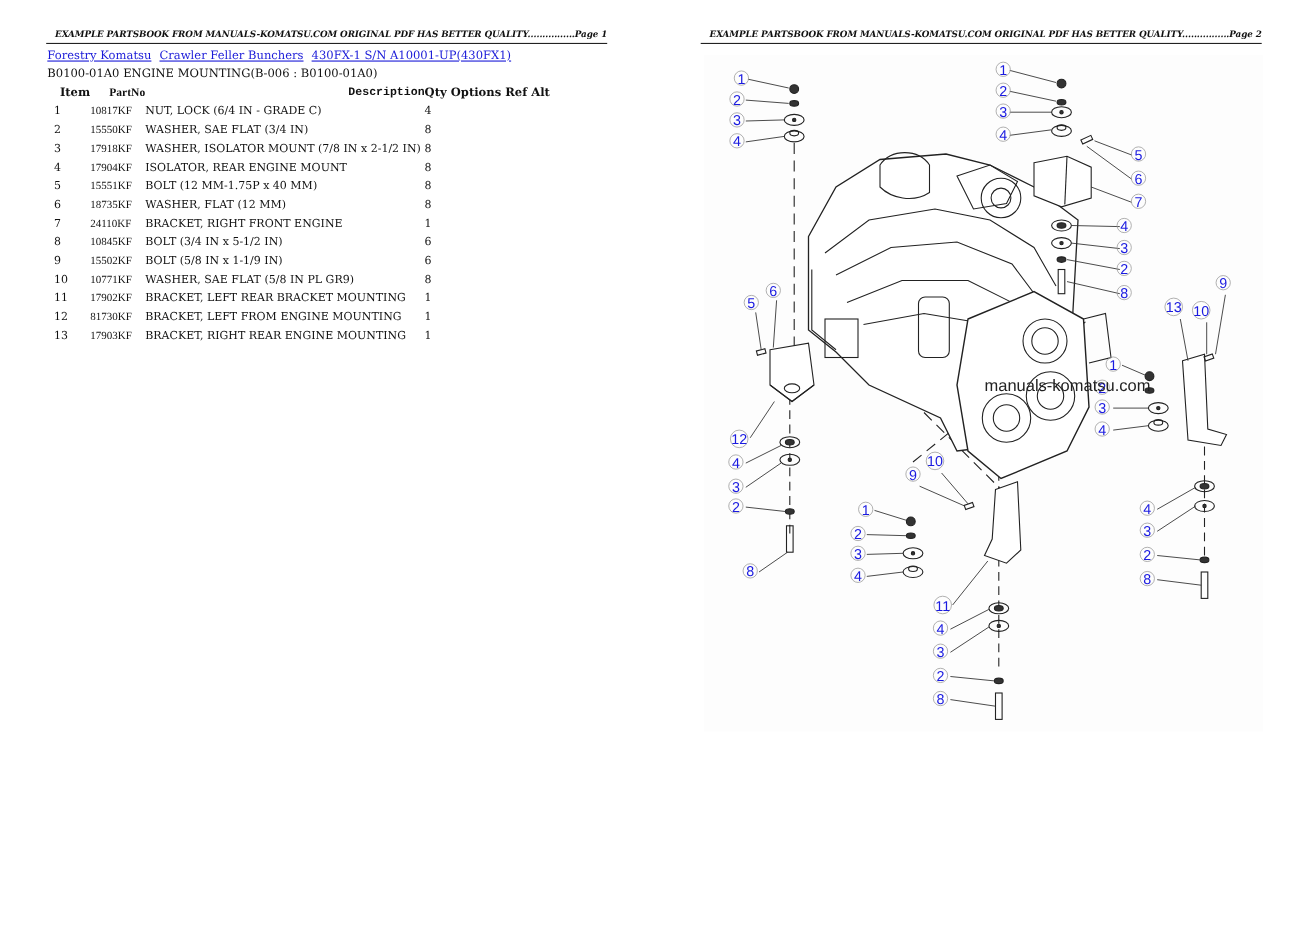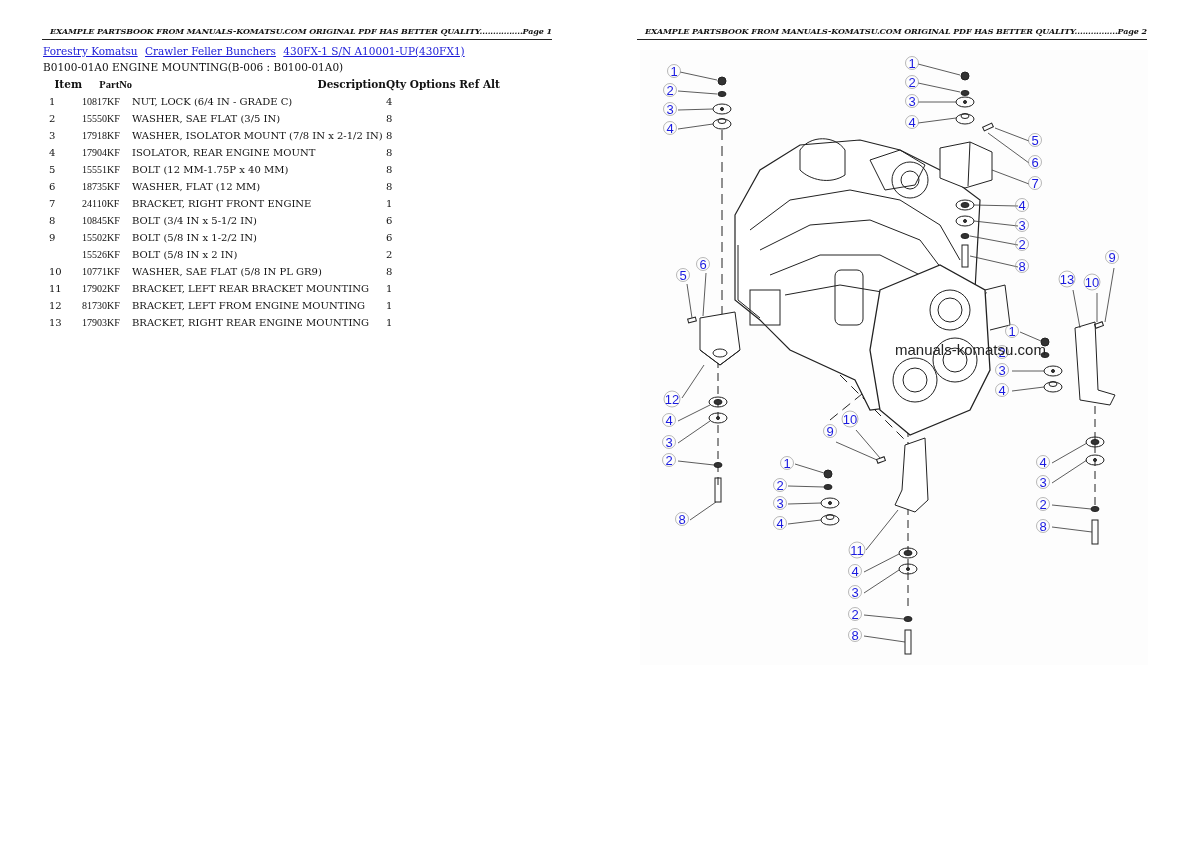--- a/index.html
+++ b/index.html
@@ -16,21 +16,21 @@
   .breadcrumb { position: absolute; left: 43px; top: 45px; font-size: 10.5px; white-space: nowrap; }
   .breadcrumb a { color: #1a1ad8; text-decoration: underline; margin-right: 4px; cursor: pointer; }
   .section-title { position: absolute; left: 43px; top: 61px; font-size: 10.5px; white-space: nowrap; }
   table.parts { position: absolute; left: 45px; top: 77px; border-collapse: collapse; font-size: 10px; }
   table.parts th { font-weight: bold; font-size: 10.5px; text-align: right; padding: 0 0 2px 0; height: 14px; white-space: nowrap; }
   table.parts td { height: 17px; padding: 0; white-space: nowrap; vertical-align: middle; }
   .c-item { width: 33px; padding-left: 4px !important; }
   .c-part { width: 50px; font-family: Liberation Serif, serif; }
   .c-desc { width: 254px; }
   .c-qty { width: 20px; }
-  th.c-desc { text-align: left; }
+  th.c-desc { text-align: left; font-family: Liberation Mono, monospace; }
   .diagram { position: absolute; left: 640px; top: 50px; width: 508px; height: 615px; background: #fdfdfd; }
   .diagram svg { position: absolute; left: 0; top: 0; }
   .callout { font-family: "Liberation Sans", sans-serif; font-size: 13px; fill: #1a1ae0; }
   .watermark { font-family: "Liberation Sans", sans-serif; font-size: 15px; fill: #222; }
 </style>
 </head>
 <body>
 
 <div class="page page-left">
   <div class="page-header">EXAMPLE PARTSBOOK FROM MANUALS-KOMATSU.COM ORIGINAL PDF HAS BETTER QUALITY................Page 1</div>
@@ -58,21 +58,21 @@
     <tbody id="parts-body">
         <tr>
           <td class="c-item">1</td>
           <td class="c-part">10817KF</td>
           <td class="c-desc">NUT, LOCK (6/4 IN - GRADE C)</td>
           <td class="c-qty">4</td>
         </tr>
         <tr>
           <td class="c-item">2</td>
           <td class="c-part">15550KF</td>
-          <td class="c-desc">WASHER, SAE FLAT (3/5 IN)</td>
+          <td class="c-desc">WASHER, SAE FLAT (3/4 IN)</td>
           <td class="c-qty">8</td>
         </tr>
         <tr>
           <td class="c-item">3</td>
           <td class="c-part">17918KF</td>
           <td class="c-desc">WASHER, ISOLATOR MOUNT (7/8 IN x 2-1/2 IN)</td>
           <td class="c-qty">8</td>
         </tr>
         <tr>
           <td class="c-item">4</td>
@@ -100,28 +100,22 @@
         </tr>
         <tr>
           <td class="c-item">8</td>
           <td class="c-part">10845KF</td>
           <td class="c-desc">BOLT (3/4 IN x 5-1/2 IN)</td>
           <td class="c-qty">6</td>
         </tr>
         <tr>
           <td class="c-item">9</td>
           <td class="c-part">15502KF</td>
-          <td class="c-desc">BOLT (5/8 IN x 1-2/2 IN)</td>
+          <td class="c-desc">BOLT (5/8 IN x 1-1/9 IN)</td>
           <td class="c-qty">6</td>
-        </tr>
-        <tr>
-          <td class="c-item"></td>
-          <td class="c-part">15526KF</td>
-          <td class="c-desc">BOLT (5/8 IN x 2 IN)</td>
-          <td class="c-qty">2</td>
         </tr>
         <tr>
           <td class="c-item">10</td>
           <td class="c-part">10771KF</td>
           <td class="c-desc">WASHER, SAE FLAT (5/8 IN PL GR9)</td>
           <td class="c-qty">8</td>
         </tr>
         <tr>
           <td class="c-item">11</td>
           <td class="c-part">17902KF</td>

